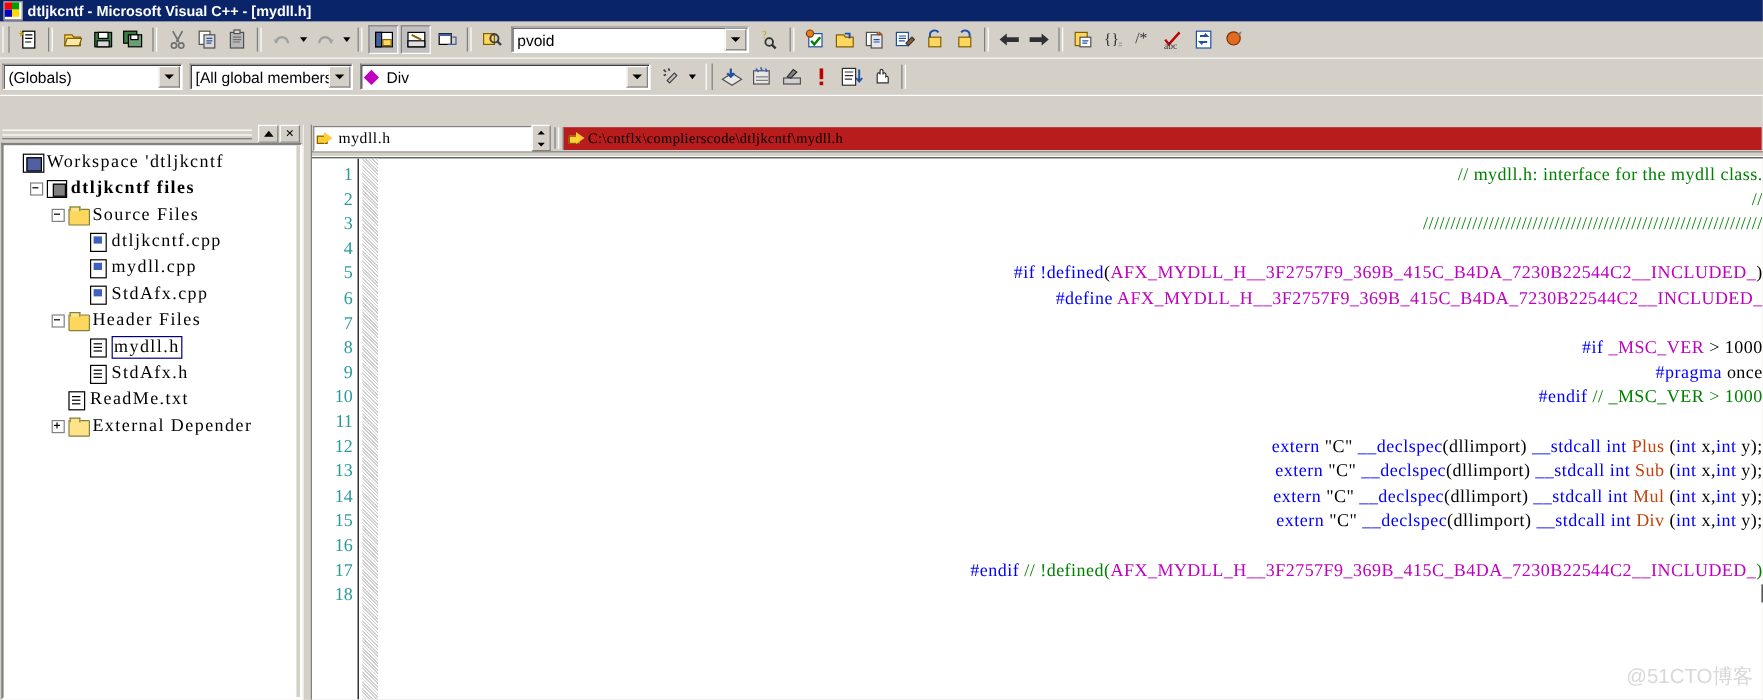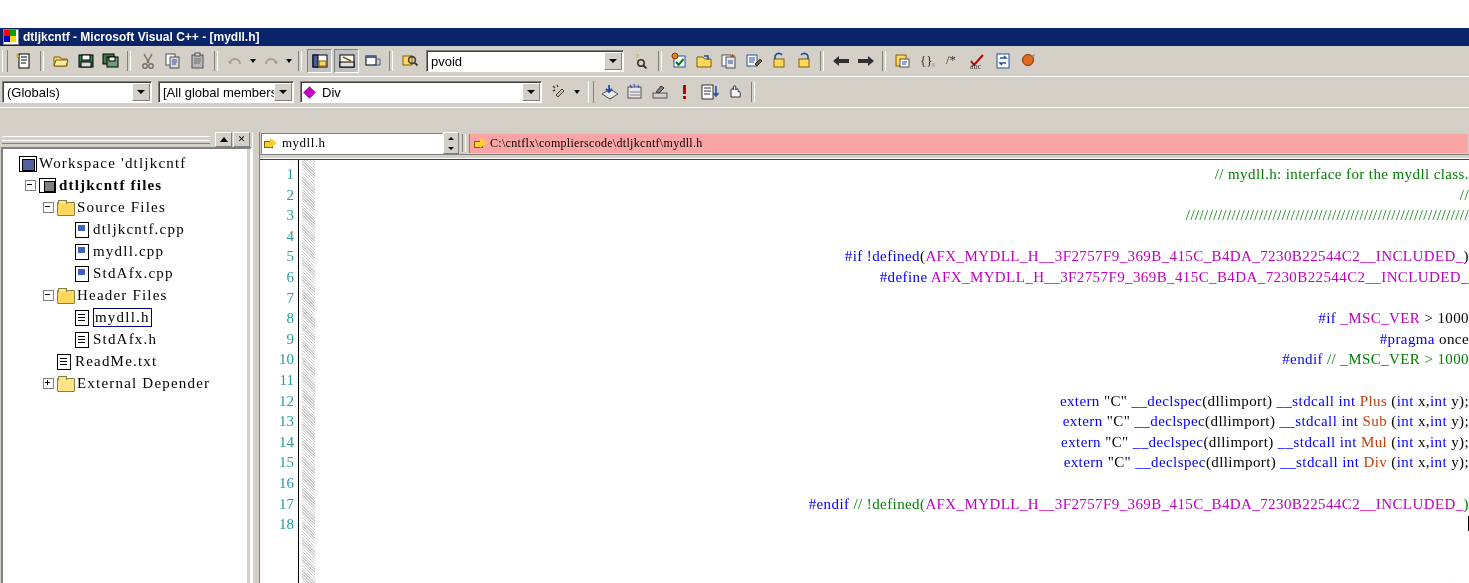--- a/index.html
+++ b/index.html
@@ -17,21 +17,20 @@
   .titlebar{
     height:18px;
     background:linear-gradient(to bottom,#0a246a,#0a246a);
     background:#0a246a;
     display:flex;align-items:center;
     padding:0 2px;
     color:#ffffff;
     font-weight:bold;
     font-size:12px;
     font-family:"Liberation Sans",sans-serif;
-    margin-top:28px;
   }
   .vcicon{
     width:14px;height:14px;margin:0 4px 0 1px;
     position:relative;flex:none;background:#ffffff;
     border:1px solid #808080;
   }
   .vcicon i{position:absolute;display:block;}
   .vcicon .q1{left:0px;top:0px;width:6px;height:6px;background:#ff0000;}
   .vcicon .q2{left:6px;top:0px;width:6px;height:6px;background:#00a000;}
   .vcicon .q3{left:0px;top:6px;width:6px;height:6px;background:#0000c0;}
@@ -197,21 +196,21 @@
   }
   .arrowicon::before{
     content:"";position:absolute;left:0;top:3px;width:7px;height:5px;background:#ffcc33;border:1px solid #806000;
   }
   .arrowicon::after{
     content:"";position:absolute;left:6px;top:0px;width:0;height:0;
     border-top:5px solid transparent;border-bottom:5px solid transparent;border-left:7px solid #ffcc33;
   }
   .fb-sep{width:2px;height:18px;margin:0 3px;border-left:1px solid #808080;border-right:1px solid #ffffff;flex:none;}
   .fb-path{
-    flex:1;height:19px;display:flex;align-items:center;background:#fca5a5;
+    flex:1;height:19px;display:flex;align-items:center;background:#b91c1c;
     font-family:"Liberation Serif",serif;font-size:12px;letter-spacing:0.3px;
     border-left:1px solid #808080;padding-left:2px;min-width:0;
   }
   .edit-sep{height:3px;background:#d4d0c8;border-top:1px solid #808080;border-bottom:1px solid #ffffff;}
 
   .editor{
     flex:1;background:#ffffff;display:flex;position:relative;overflow:hidden;
     border-top:1px solid #404040;
   }
   .gutter-num{

